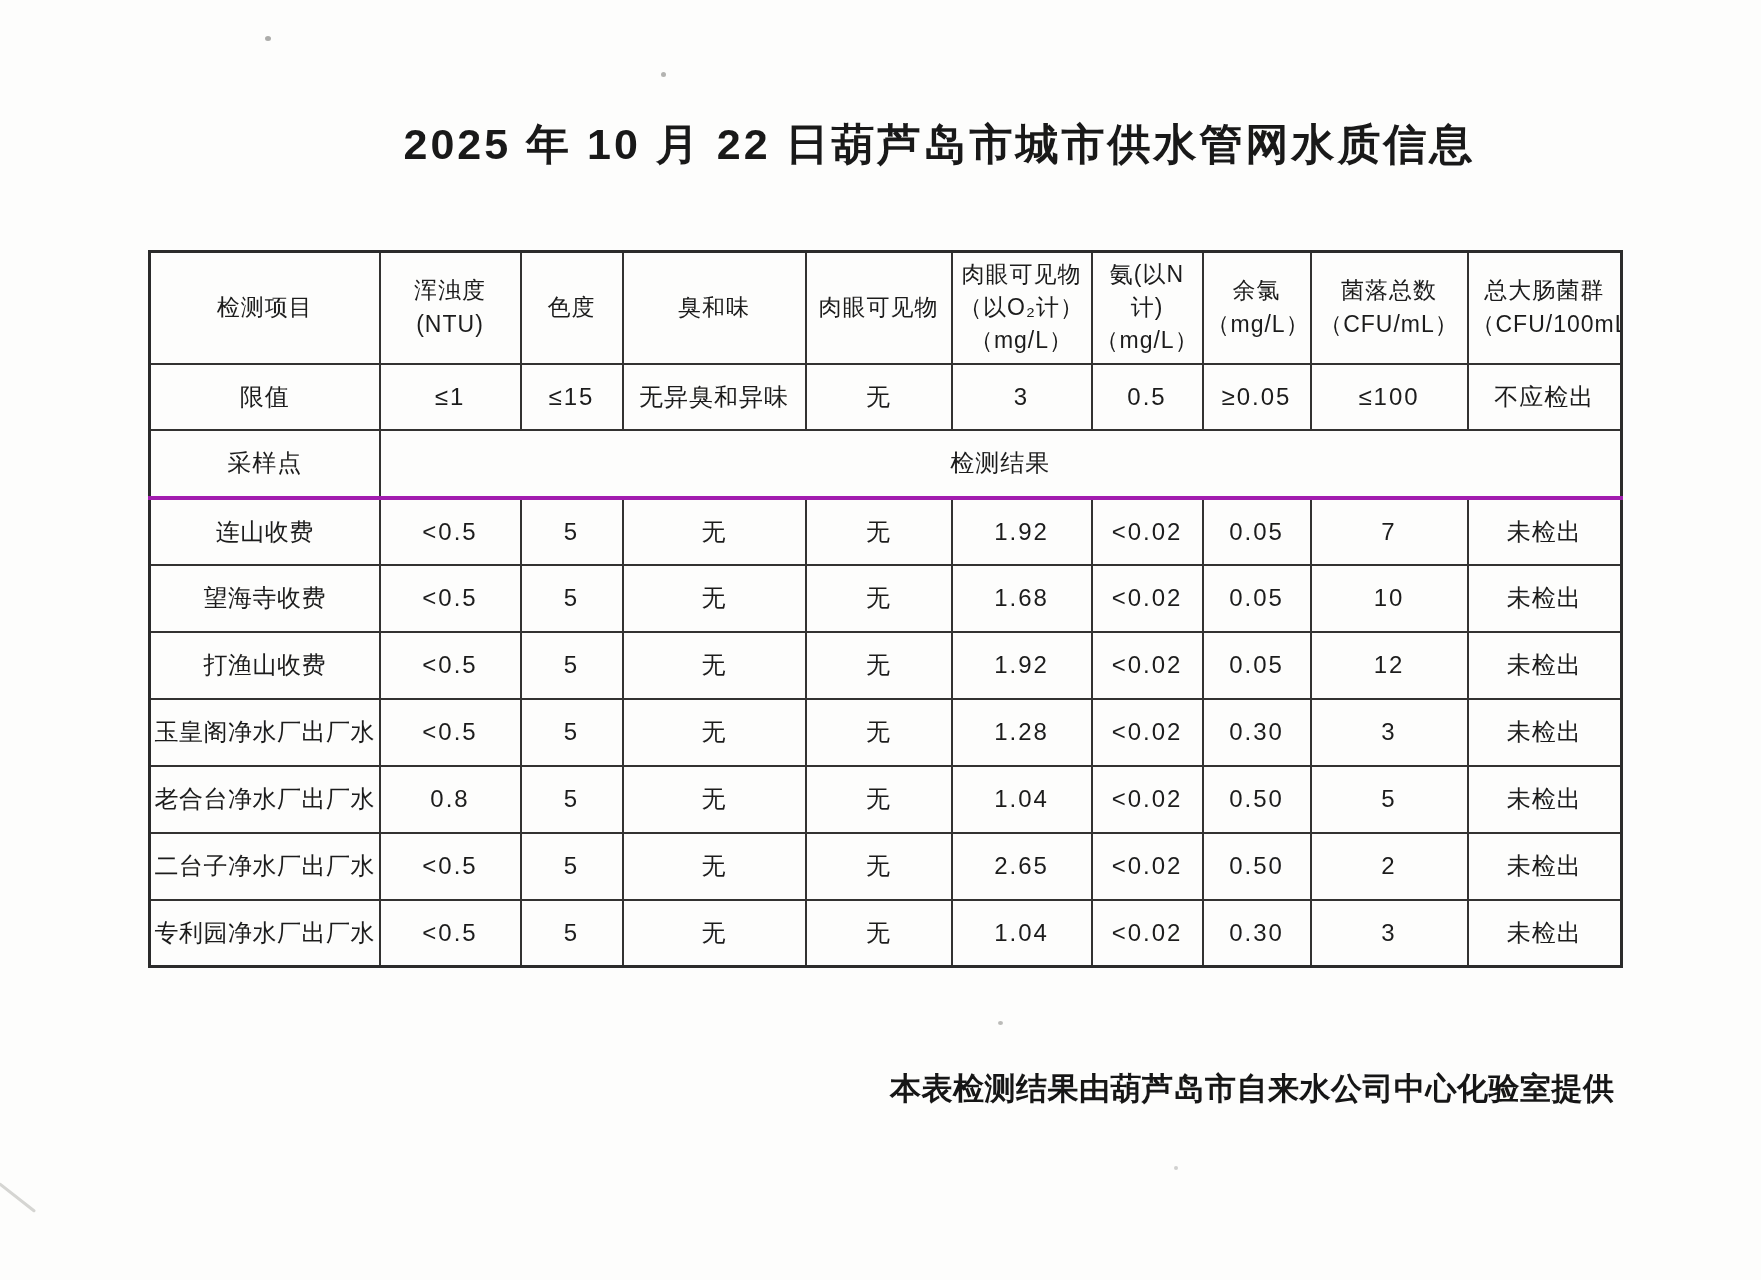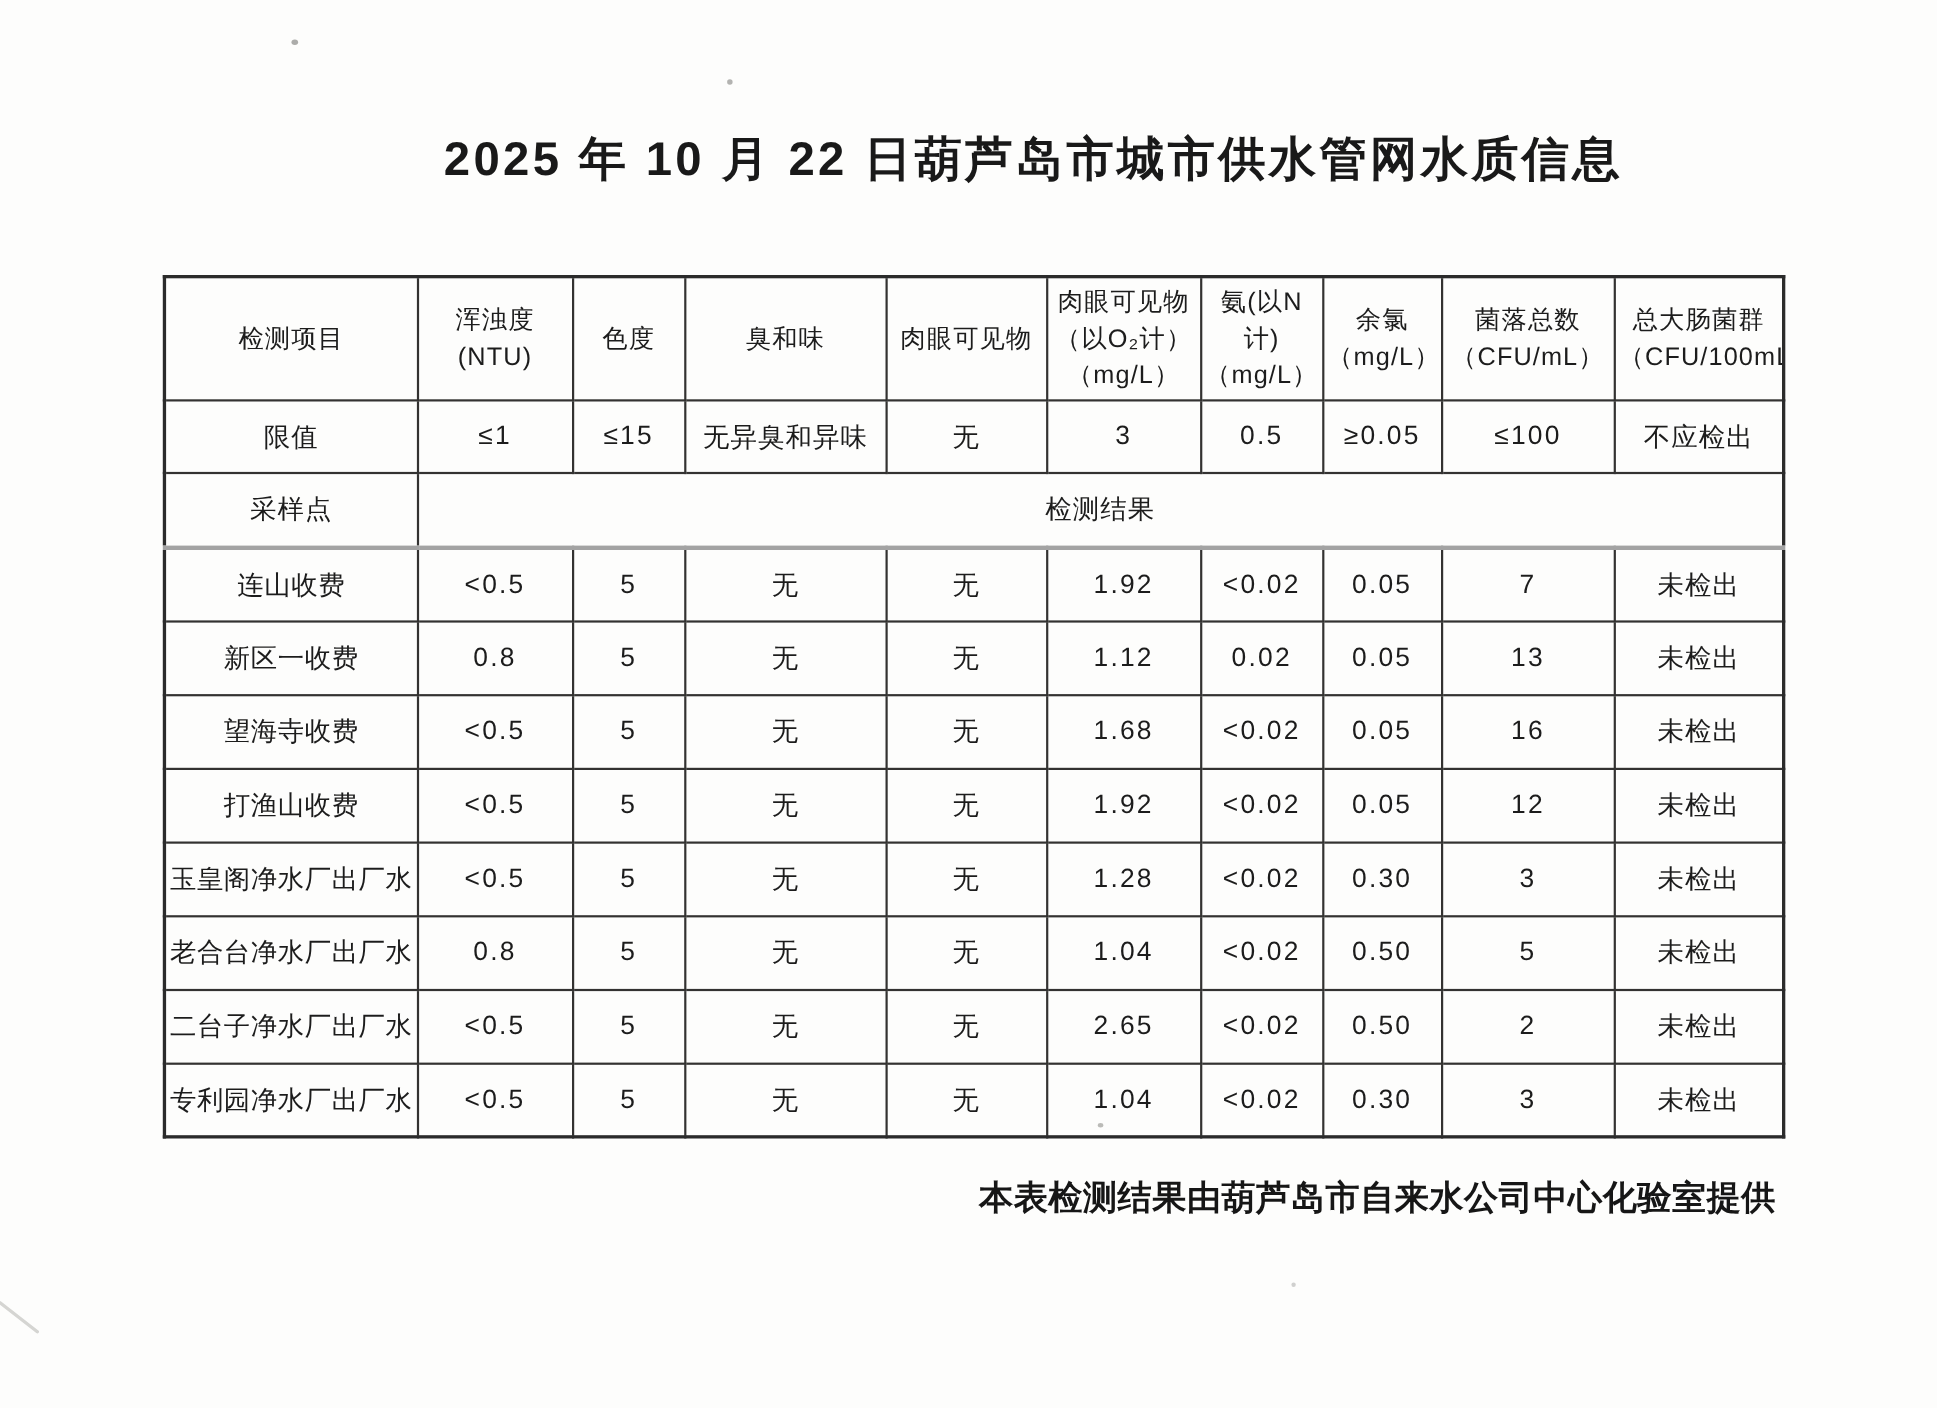--- a/index.html
+++ b/index.html
@@ -43,21 +43,21 @@
     border: 2px solid #333231;
     padding: 0 3px;
     text-align: center;
     vertical-align: middle;
     font-weight: normal;
     overflow: hidden;
   }
   tr.header-row { height: 112px; }
   tr.limit-row { height: 66px; }
   tr.sampling-row { height: 68px; }
-  tr.sampling-row td { border-bottom: 4px solid #a3a3a3; }
+  tr.sampling-row td { border-bottom: 4px solid #a21caf; }
   tr.data-row { height: 67px; }
   .hcell {
     font-size: 23px;
     line-height: 1.45;
     white-space: pre-line;
     letter-spacing: 1px;
   }
   .cell {
     font-size: 24px;
     letter-spacing: 1px;
@@ -167,43 +167,31 @@
       <td class="num">5</td>
       <td class="cell">无</td>
       <td class="cell">无</td>
       <td class="num">1.92</td>
       <td class="num">&lt;0.02</td>
       <td class="num">0.05</td>
       <td class="num">7</td>
       <td class="cell">未检出</td>
     </tr>
 
-    <tr class="data-row">
-      <td class="site">新区一收费</td>
-      <td class="num">0.8</td>
-      <td class="num">5</td>
-      <td class="cell">无</td>
-      <td class="cell">无</td>
-      <td class="num">1.12</td>
-      <td class="num">0.02</td>
+
+    <tr class="data-row">
+      <td class="site">望海寺收费</td>
+      <td class="num">&lt;0.5</td>
+      <td class="num">5</td>
+      <td class="cell">无</td>
+      <td class="cell">无</td>
+      <td class="num">1.68</td>
+      <td class="num">&lt;0.02</td>
       <td class="num">0.05</td>
-      <td class="num">13</td>
-      <td class="cell">未检出</td>
-    </tr>
-
-    <tr class="data-row">
-      <td class="site">望海寺收费</td>
-      <td class="num">&lt;0.5</td>
-      <td class="num">5</td>
-      <td class="cell">无</td>
-      <td class="cell">无</td>
-      <td class="num">1.68</td>
-      <td class="num">&lt;0.02</td>
-      <td class="num">0.05</td>
-      <td class="num">16</td>
+      <td class="num">10</td>
       <td class="cell">未检出</td>
     </tr>
 
     <tr class="data-row">
       <td class="site">打渔山收费</td>
       <td class="num">&lt;0.5</td>
       <td class="num">5</td>
       <td class="cell">无</td>
       <td class="cell">无</td>
       <td class="num">1.92</td>

